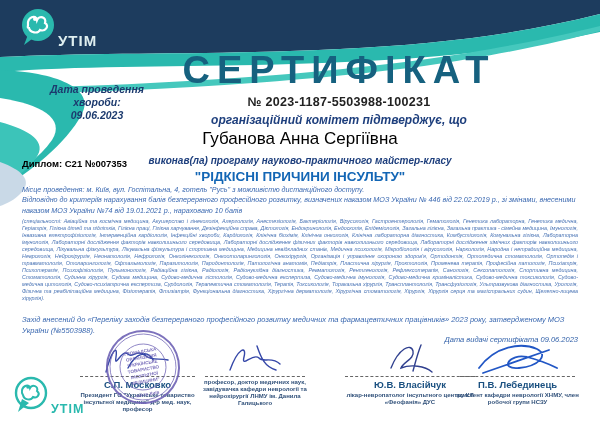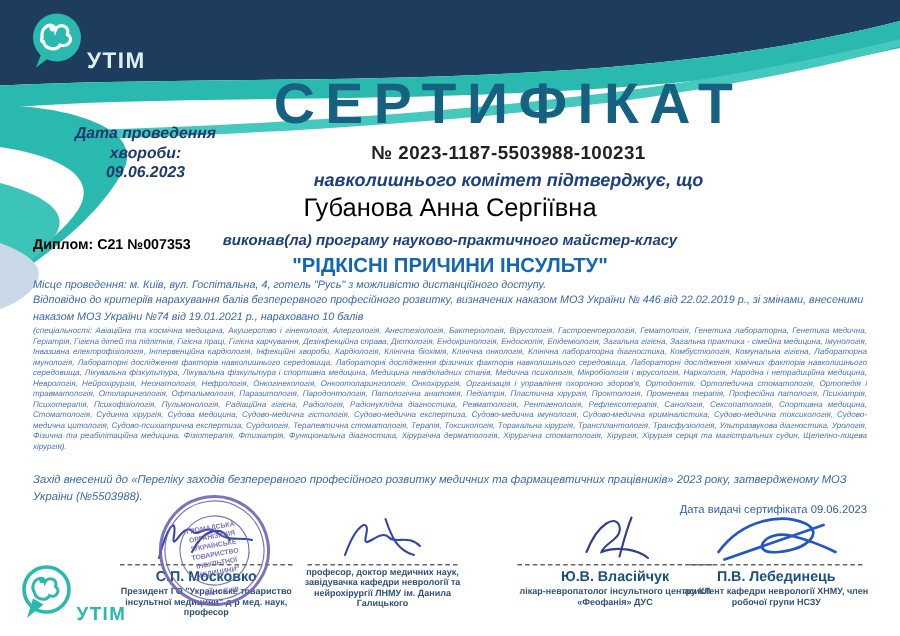--- a/index.html
+++ b/index.html
@@ -24,21 +24,21 @@
   .recipient{top:129px;font-size:17px;color:#000;}
   .program{top:155px;font-size:10px;font-weight:bold;font-style:italic;color:#1e3f7d;}
   .course{top:169px;font-size:13.5px;font-weight:bold;color:#1366b5;}
   .diploma{position:absolute;top:158px;left:22px;font-size:9.5px;font-weight:bold;color:#000;z-index:3;}
   
   .fine{position:absolute;left:22px;right:22px;color:#3a68b0;font-style:italic;z-index:3;}
   .location{top:185px;font-size:7.2px;}
   .points{top:195px;font-size:7.2px;line-height:10.5px;}
   .specialties{top:218px;font-size:5.4px;line-height:7px;color:#4a74b5;text-align:justify;}
   .registry{top:314px;font-size:7.5px;line-height:11px;}
-  .issue-date{position:absolute;top:335px;right:22px;font-size:7.5px;color:#2f5fa8;z-index:3;text-align:right;}
+  .issue-date{position:absolute;top:335px;right:22px;font-size:7.5px;font-style:italic;color:#2f5fa8;z-index:3;text-align:right;}
   
   .sig-block{position:absolute;top:340px;text-align:center;z-index:4;}
   .sig-ink{height:36px;display:block;margin:0 auto;pointer-events:none;}
   .sig-line{border-top:1px dashed #666;margin:0 10px;}
   .sig-name{font-size:9.5px;font-weight:bold;color:#1a5080;margin-top:2px;}
   .sig-title{font-size:6px;font-weight:bold;color:#31517a;line-height:7px;margin-top:2px;padding:0 4px;}
   .stamp{position:absolute;left:104px;top:328px;z-index:5;opacity:.9;transform:rotate(-10deg);pointer-events:none;}
   
   .logo-footer{position:absolute;left:8px;top:374px;display:flex;align-items:flex-end;z-index:3;}
   .logo-footer .logo-text{color:#2ab9ae;font-weight:bold;font-size:12.5px;letter-spacing:1px;margin-left:-5px;margin-bottom:2px;}
@@ -69,21 +69,21 @@
   </div>
 
   <div class="event-date">
     <div>Дата проведення</div>
     <div>хвороби:</div>
     <div>09.06.2023</div>
   </div>
 
   <div class="colA cert-title">СЕРТИФІКАТ</div>
   <div class="colA cert-number">№ 2023-1187-5503988-100231</div>
-  <div class="colA confirm">навколишнього комітет підтверджує, що</div>
+  <div class="colA confirm">організаційний комітет підтверджує, що</div>
   <div class="colB recipient">Губанова Анна Сергіївна</div>
   <div class="diploma">Диплом: C21 №007353</div>
   <div class="colB program">виконав(ла) програму науково-практичного майстер-класу</div>
   <div class="colB course">"РІДКІСНІ ПРИЧИНИ ІНСУЛЬТУ"</div>
 
   <div class="fine location">Місце проведення: м. Київ, вул. Госпітальна, 4, готель "Русь" з можливістю дистанційного доступу.</div>
   <div class="fine points">Відповідно до критеріїв нарахування балів безперервного професійного розвитку, визначених наказом МОЗ України № 446 від 22.02.2019 р., зі змінами, внесеними наказом МОЗ України №74 від 19.01.2021 р., нараховано 10 балів</div>
   <div class="fine specialties">(спеціальності: Авіаційна та космічна медицина, Акушерство і гінекологія, Алергологія, Анестезіологія, Бактеріологія, Вірусологія, Гастроентерологія, Гематологія, Генетика лабораторна, Генетика медична, Геріатрія, Гігієна дітей та підлітків, Гігієна праці, Гігієна харчування, Дезінфекційна справа, Дієтологія, Ендокринологія, Ендоскопія, Епідеміологія, Загальна гігієна, Загальна практика - сімейна медицина, Імунологія, Інвазивна електрофізіологія, Інтервенційна кардіологія, Інфекційні хвороби, Кардіологія, Клінічна біохімія, Клінічна онкологія, Клінічна лабораторна діагностика, Комбустіологія, Комунальна гігієна, Лабораторна імунологія, Лабораторні дослідження факторів навколишнього середовища, Лабораторні дослідження фізичних факторів навколишнього середовища, Лабораторні дослідження хімічних факторів навколишнього середовища, Лікувальна фізкультура, Лікувальна фізкультура і спортивна медицина, Медицина невідкладних станів, Медична психологія, Мікробіологія і вірусологія, Наркологія, Народна і нетрадиційна медицина, Неврологія, Нейрохірургія, Неонатологія, Нефрологія, Онкогінекологія, Онкоотоларингологія, Онкохірургія, Організація і управління охороною здоров'я, Ортодонтія, Ортопедична стоматологія, Ортопедія і травматологія, Отоларингологія, Офтальмологія, Паразитологія, Пародонтологія, Патологічна анатомія, Педіатрія, Пластична хірургія, Проктологія, Променева терапія, Професійна патологія, Психіатрія, Психотерапія, Психофізіологія, Пульмонологія, Радіаційна гігієна, Радіологія, Радіонуклідна діагностика, Ревматологія, Рентгенологія, Рефлексотерапія, Санологія, Сексопатологія, Спортивна медицина, Стоматологія, Судинна хірургія, Судова медицина, Судово-медична гістологія, Судово-медична експертиза, Судово-медична імунологія, Судово-медична криміналістика, Судово-медична токсикологія, Судово-медична цитологія, Судово-психіатрична експертиза, Сурдологія, Терапевтична стоматологія, Терапія, Токсикологія, Торакальна хірургія, Трансплантологія, Трансфузіологія, Ультразвукова діагностика, Урологія, Фізична та реабілітаційна медицина, Фізіотерапія, Фтизіатрія, Функціональна діагностика, Хірургічна дерматологія, Хірургічна стоматологія, Хірургія, Хірургія серця та магістральних судин, Щелепно-лицева хірургія).</div>
   <div class="fine registry">Захід внесений до «Переліку заходів безперервного професійного розвитку медичних та фармацевтичних працівників» 2023 року, затвердженому МОЗ України (№5503988).</div>
   <div class="issue-date">Дата видачі сертифіката 09.06.2023</div>

